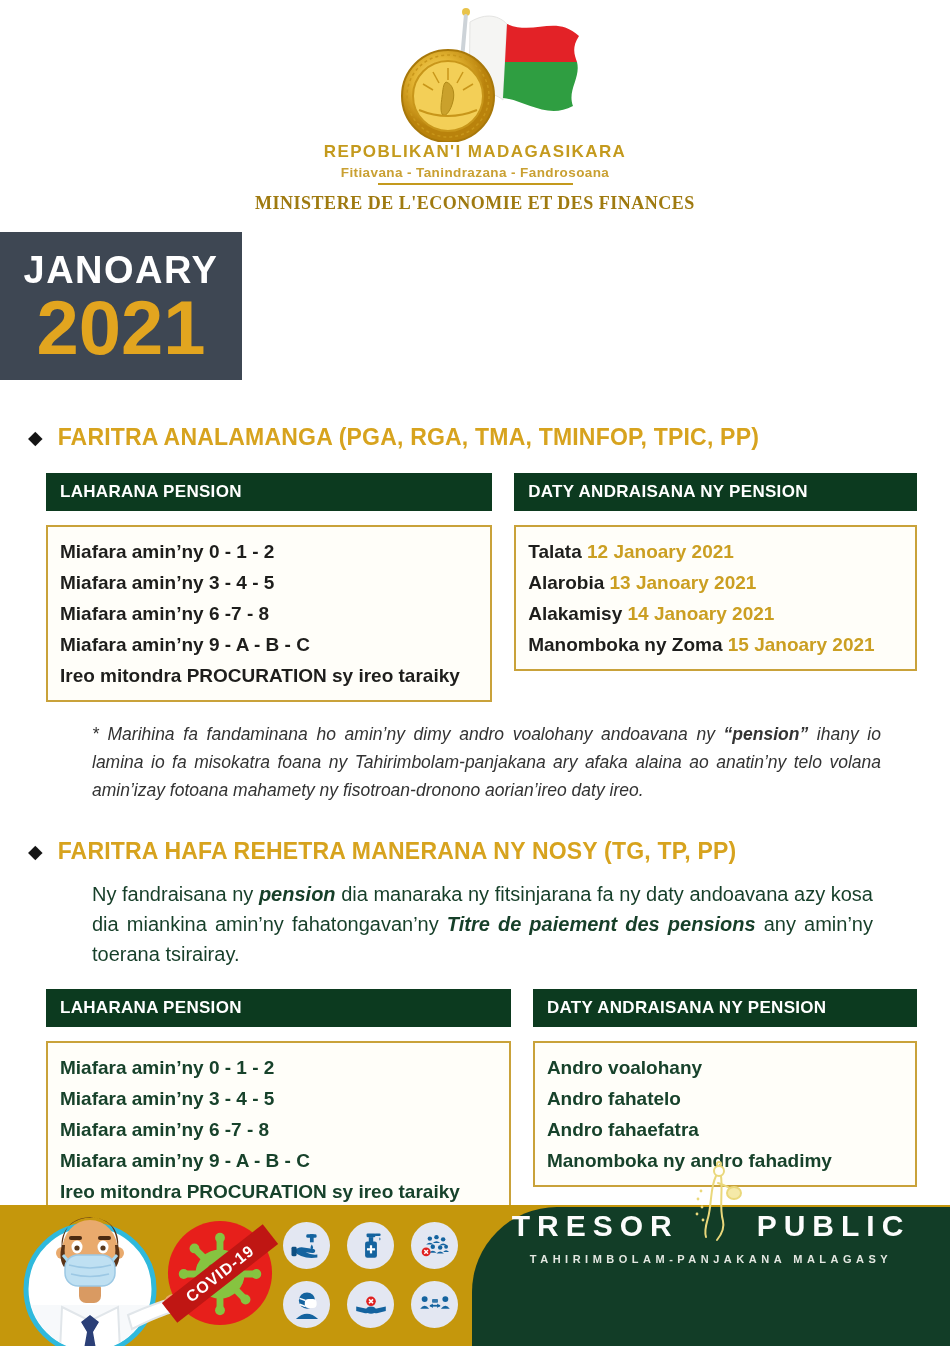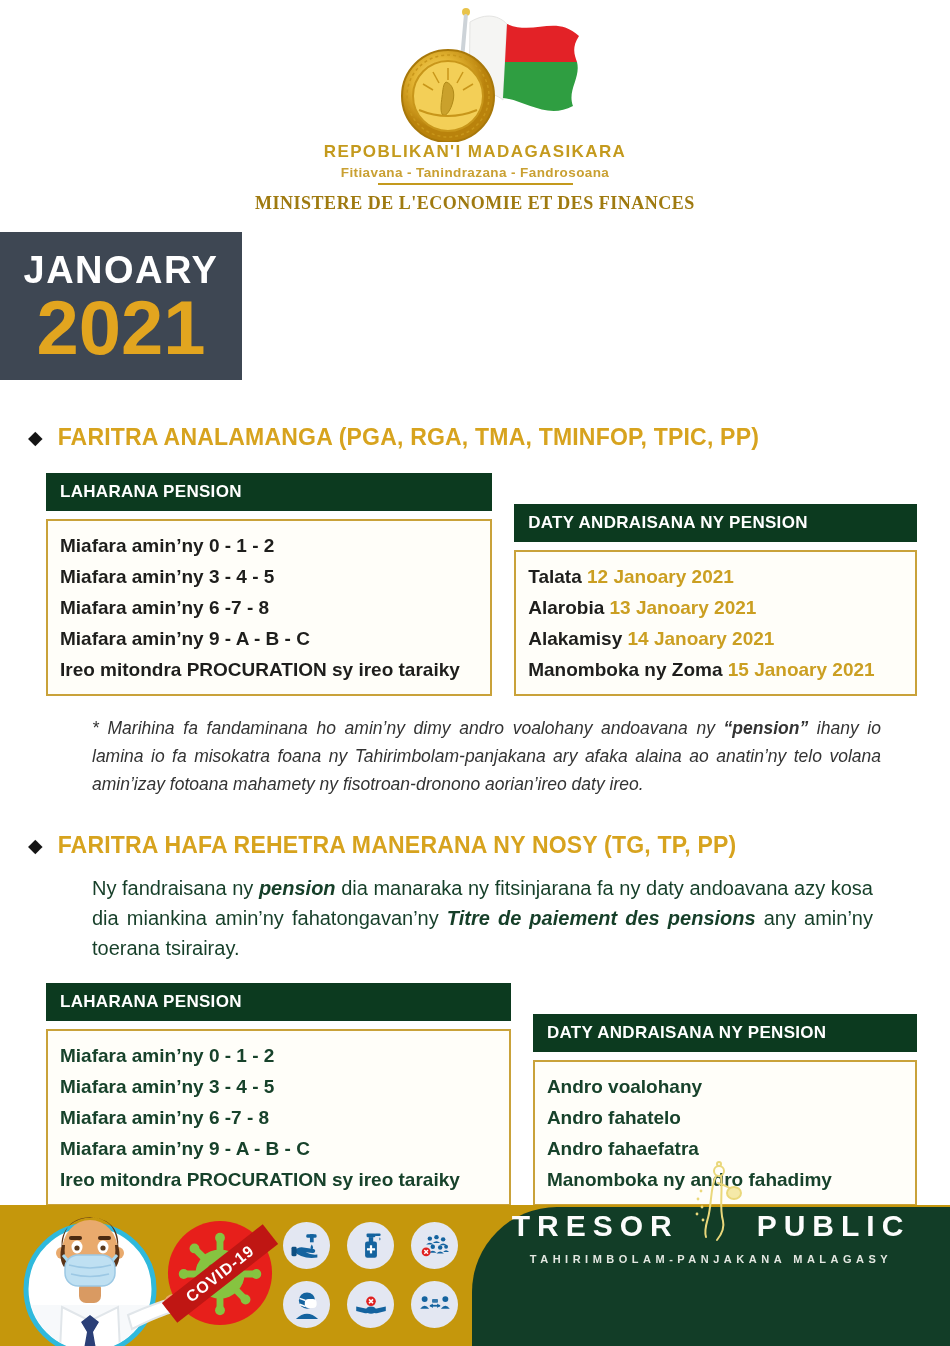--- a/index.html
+++ b/index.html
@@ -25,27 +25,27 @@
   .year { font-size:76px; font-weight:bold; color:#e2a51f; line-height:72px; }
 
   
   .content { padding:0 33px 0 28px; }
   .section-heading { display:flex; align-items:center; gap:15px; }
   .sh1 { margin-top:44px; }
   .sh2 { margin-top:34px; }
   .diamond { color:#141414; font-size:19px; line-height:19px; }
   .sh-text { color:#d7a31e; font-size:23px; font-weight:bold; letter-spacing:0.2px; }
 
-  .tables { display:flex; gap:22px; margin-left:18px;align-items:flex-end; }
+  .tables { display:flex; gap:22px; margin-left:18px; }
   .t1 { margin-top:22px; }
   .t2 { margin-top:20px; }
   .t1 .col-left { width:452px; } .t1 .col-right { width:408px; }
   .t2 .col-left { width:472px; } .t2 .col-right { width:390px; }
   .thead { background:#0c3a1f; color:#fff; font-size:17px; font-weight:bold; padding:9px 0 9px 14px; letter-spacing:0.3px; }
-  .tbody { margin-top:8px; border:2px solid #c9a23a; background:#fffef9; padding:9px 6px 9px 12px; }
+  .tbody { margin-top:14px; border:2px solid #c9a23a; background:#fffef9; padding:9px 6px 9px 12px; }
   .row { font-size:19px; font-weight:bold; line-height:31px; color:#1e1e1c; white-space:nowrap; }
   .date { color:#cb9f22; }
   .t2 .row { color:#17422b; }
 
   .note { margin:18px 36px 0 64px; font-size:17.5px; font-style:italic; line-height:28px; color:#333; text-align:justify; }
   .intro { margin:14px 44px 0 64px; font-size:20px; line-height:30px; color:#163f29; text-align:justify; }
   .intro .bi { font-style:italic; font-weight:bold; }
 
   
   .footer { position:absolute; bottom:0; left:0; width:950px; height:141px; background:#c5970c; }

